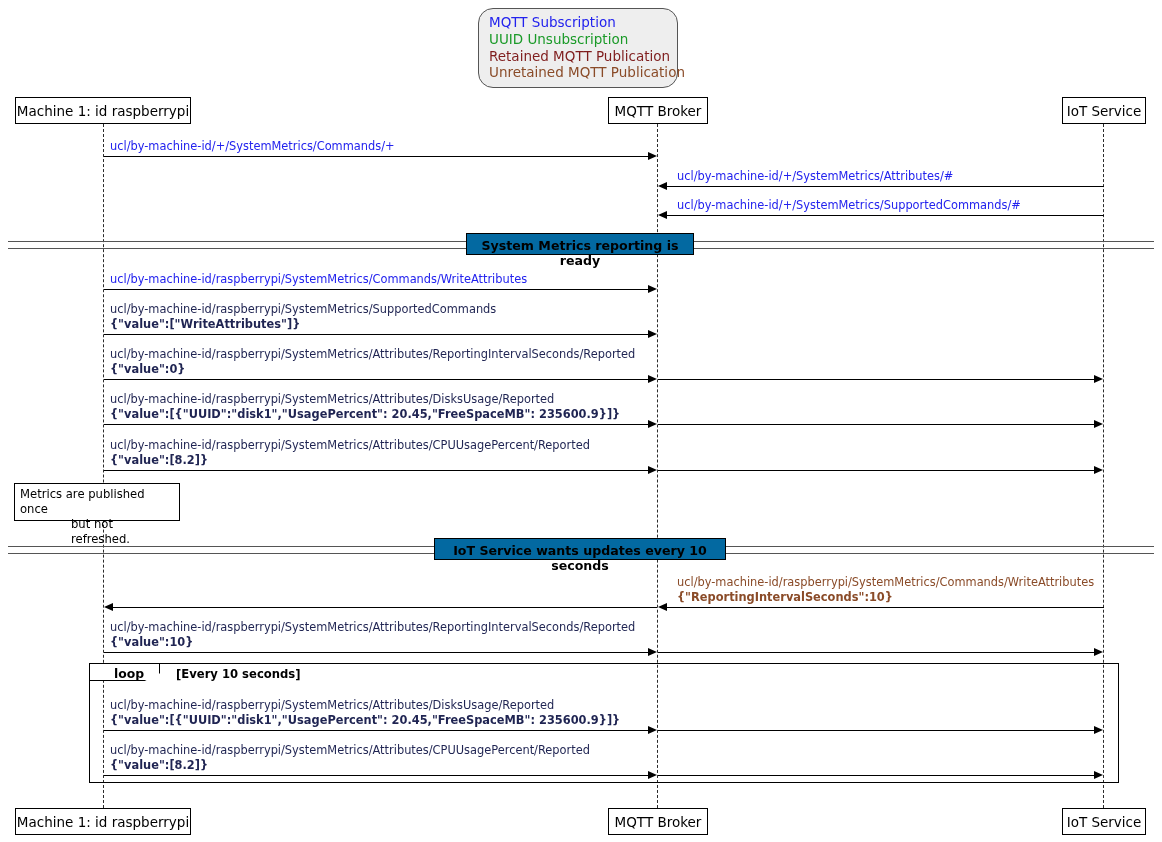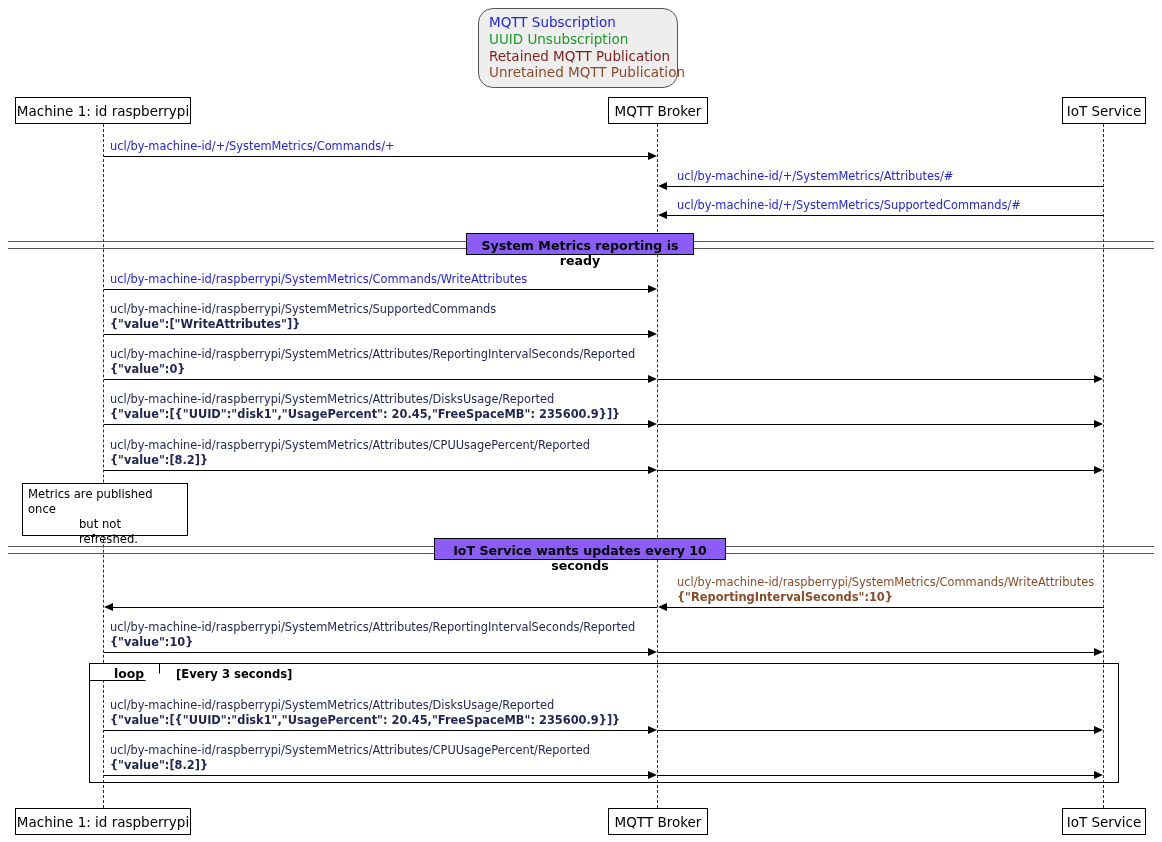--- a/index.html
+++ b/index.html
@@ -82,21 +82,21 @@
   .divider-rails {
     height: 6px;
     border-top: 1px solid #555555;
     border-bottom: 1px solid #555555;
     left: 8px;
     width: 1146px;
     z-index: 2;
   }
   .divider-box {
     border: 1px solid #000000;
-    background: #8b5cf6;
+    background: #0369a1;
     font-size: 12.6px;
     font-weight: bold;
     text-align: center;
     box-sizing: border-box;
     padding-top: 4px;
     height: 22px;
     z-index: 5;
   }
 
   
@@ -196,21 +196,21 @@
   <div class="abs arrow-line" style="left:658px; top:424px; width:438px;"></div>
   <div class="abs arrow-head right" style="left:1094px; top:420px;"></div>
 
   <div class="abs msg-label" style="left:110px; top:438px; color:#1F2452;">ucl/by-machine-id/raspberrypi/SystemMetrics/Attributes/CPUUsagePercent/Reported</div>
   <div class="abs msg-label pl" style="left:110px; top:453px; color:#1F2452; font-weight:bold;">{"value":[8.2]}</div>
   <div class="abs arrow-line" style="left:104px; top:470px; width:546px;"></div>
   <div class="abs arrow-head right" style="left:648px; top:466px;"></div>
   <div class="abs arrow-line" style="left:658px; top:470px; width:438px;"></div>
   <div class="abs arrow-head right" style="left:1094px; top:466px;"></div>
 
-  <div class="abs note" style="left:22px; top:483px; width:166px; height:53px;">
+  <div class="abs note" style="left:14px; top:483px; width:166px; height:38px;">
     <div>Metrics are published once</div>
     <div style="padding-left:3px;margin-left:48px;">but not refreshed.</div>
   </div>
 
   <div class="abs divider-rails" style="top:546px;"></div>
   <div class="abs divider-box" style="left:434px; top:538px; width:292px;">IoT Service wants updates every 10 seconds</div>
 
   <div class="abs msg-label" style="left:677px; top:575px; color:#8A4B28;">ucl/by-machine-id/raspberrypi/SystemMetrics/Commands/WriteAttributes</div>
   <div class="abs msg-label pl" style="left:677px; top:590px; color:#8A4B28; font-weight:bold;">{"ReportingIntervalSeconds":10}</div>
   <div class="abs arrow-line" style="left:667px; top:607px; width:437px;"></div>
@@ -223,21 +223,21 @@
   <div class="abs arrow-line" style="left:104px; top:652px; width:546px;"></div>
   <div class="abs arrow-head right" style="left:648px; top:648px;"></div>
   <div class="abs arrow-line" style="left:658px; top:652px; width:438px;"></div>
   <div class="abs arrow-head right" style="left:1094px; top:648px;"></div>
 
   <div class="abs loop-frame" style="left:89px; top:663px; width:1030px; height:120px;"></div>
   <div class="abs loop-tab" style="left:90px; top:664px; width:70px; height:17px;
               border-right:1px solid #000; border-bottom:1px solid #000;
               clip-path: polygon(0 0, 100% 0, 100% 55%, 78% 100%, 0 100%);"></div>
   <div class="abs loop-tab-label" style="left:100px; top:666px;">loop</div>
-  <div class="abs loop-cond" style="left:176px; top:667px;">[Every 3 seconds]</div>
+  <div class="abs loop-cond" style="left:176px; top:667px;">[Every 10 seconds]</div>
 
   <div class="abs msg-label" style="left:110px; top:698px; color:#1F2452;">ucl/by-machine-id/raspberrypi/SystemMetrics/Attributes/DisksUsage/Reported</div>
   <div class="abs msg-label pl" style="left:110px; top:713px; color:#1F2452; font-weight:bold;">{"value":[{"UUID":"disk1","UsagePercent": 20.45,"FreeSpaceMB": 235600.9}]}</div>
   <div class="abs arrow-line" style="left:104px; top:730px; width:546px;"></div>
   <div class="abs arrow-head right" style="left:648px; top:726px;"></div>
   <div class="abs arrow-line" style="left:658px; top:730px; width:438px;"></div>
   <div class="abs arrow-head right" style="left:1094px; top:726px;"></div>
 
   <div class="abs msg-label" style="left:110px; top:743px; color:#1F2452;">ucl/by-machine-id/raspberrypi/SystemMetrics/Attributes/CPUUsagePercent/Reported</div>
   <div class="abs msg-label pl" style="left:110px; top:758px; color:#1F2452; font-weight:bold;">{"value":[8.2]}</div>

